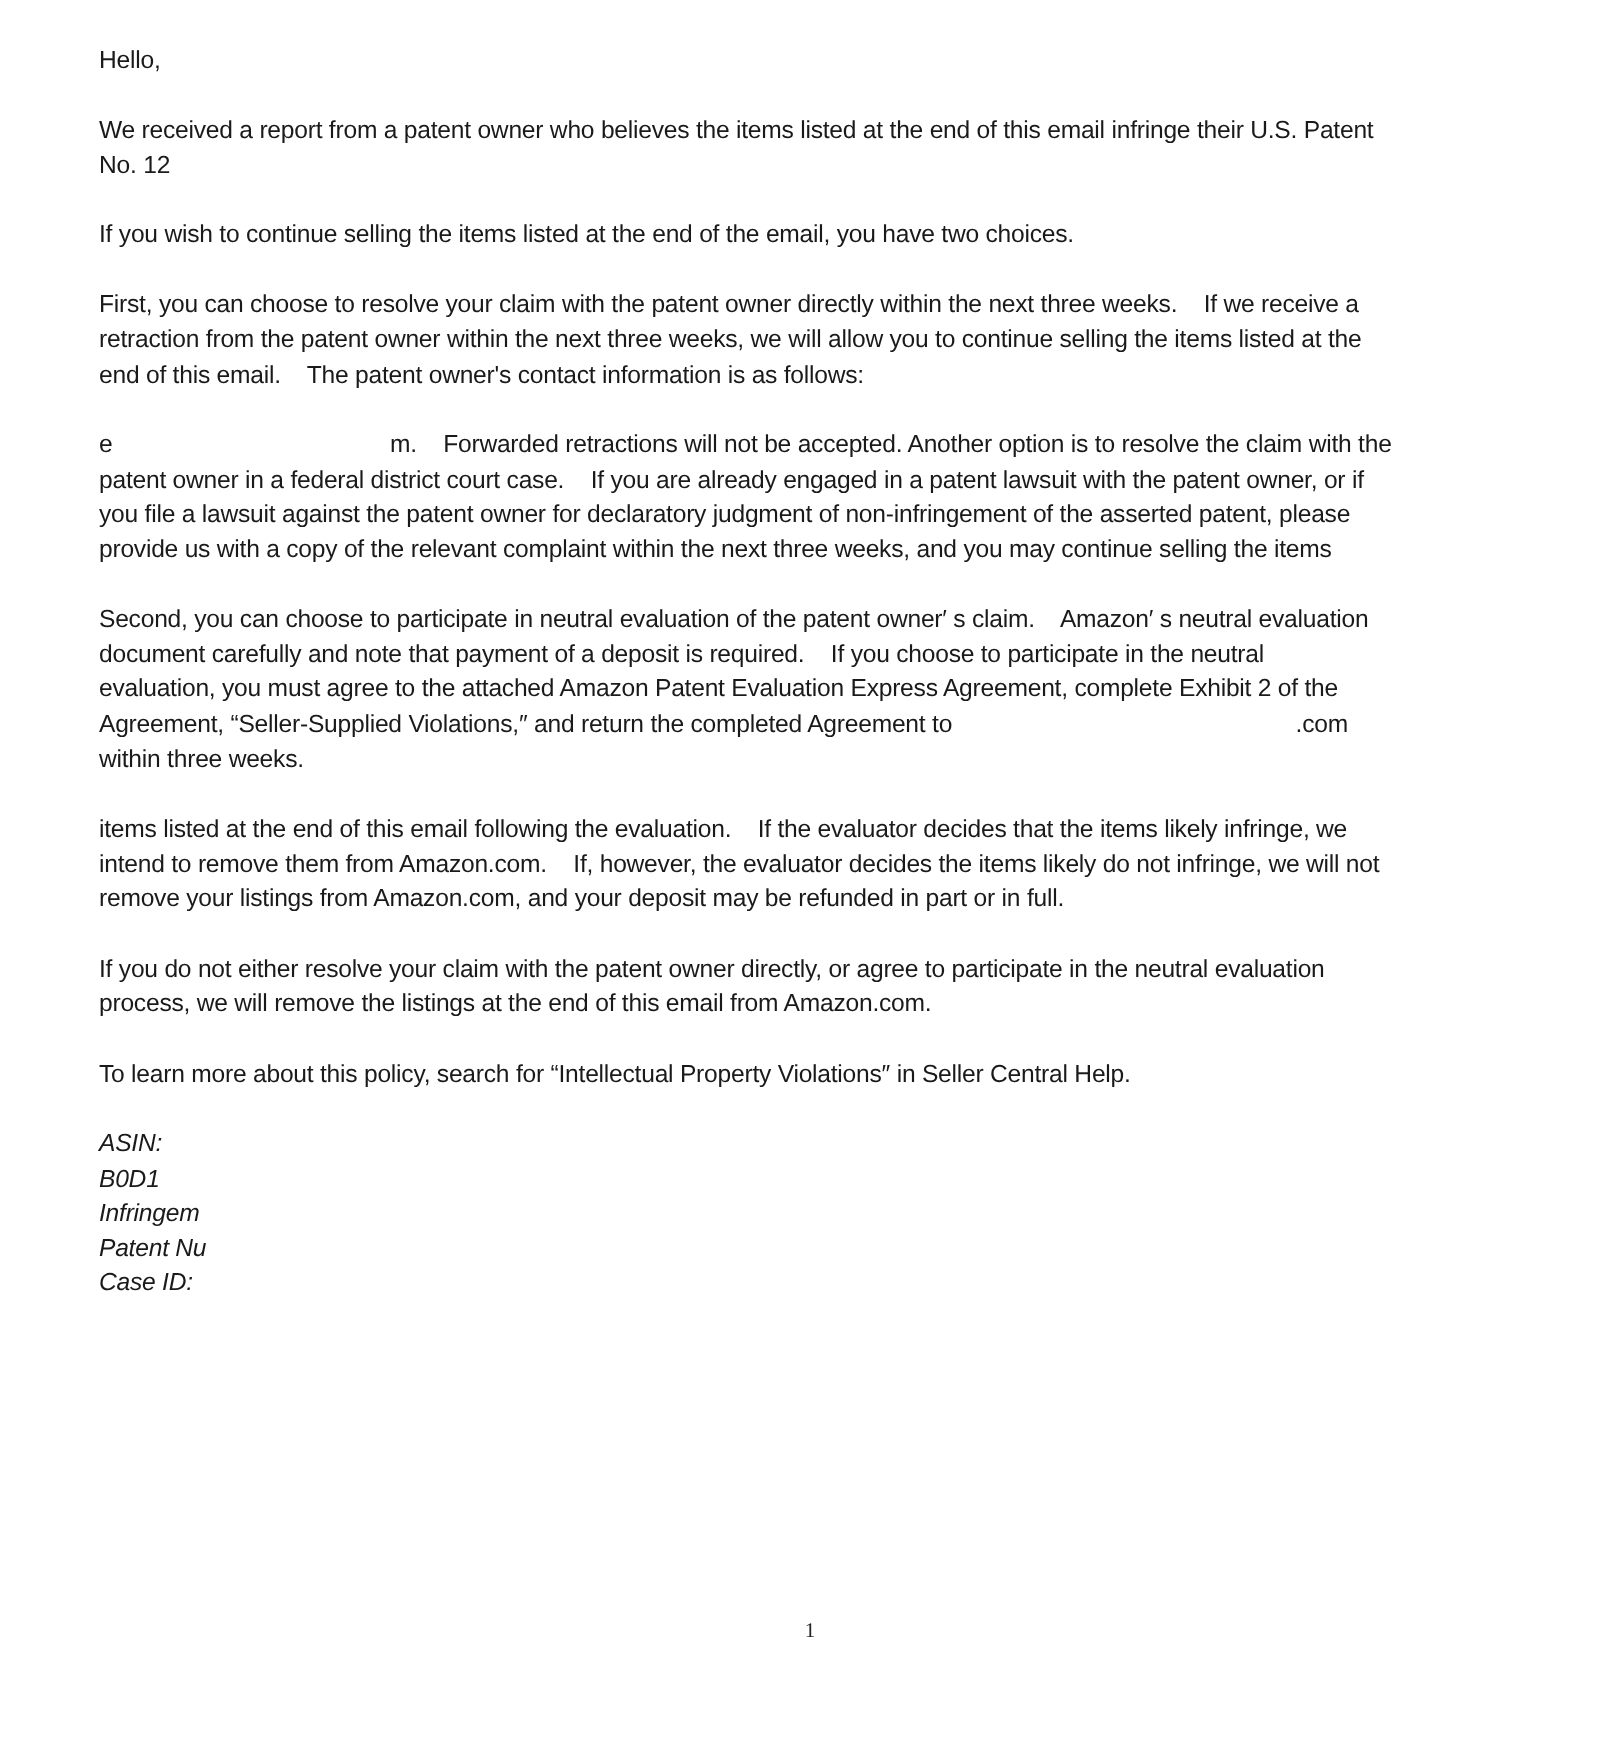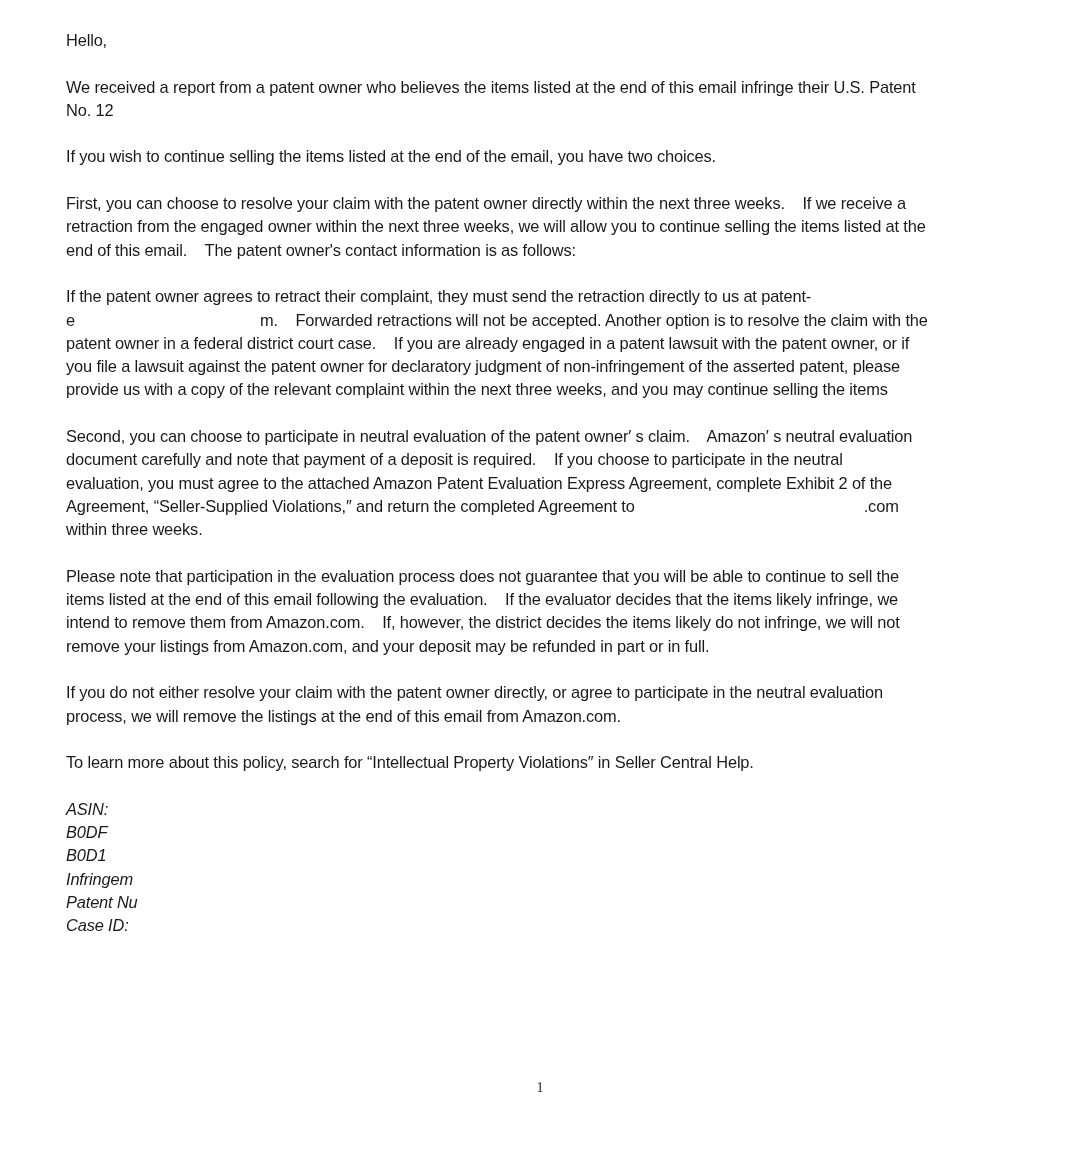--- a/index.html
+++ b/index.html
@@ -69,60 +69,57 @@
       <span class="line">We received a report from a patent owner who believes the items listed at the end of this email infringe their U.S. Patent</span>
       <span class="line">No. 12</span>
     </div>
 
     <div class="para">
       <span class="line">If you wish to continue selling the items listed at the end of the email, you have two choices.</span>
     </div>
 
     <div class="para">
       <span class="line">First, you can choose to resolve your claim with the patent owner directly within the next three weeks.    If we receive a</span>
-      <span class="line">retraction from the engaged owner within the next three weeks, we will allow you to continue selling the items listed at the</span>
+      <span class="line">retraction from the patent owner within the next three weeks, we will allow you to continue selling the items listed at the</span>
       <span class="line">end of this email.    The patent owner's contact information is as follows:</span>
     </div>
 
 
     <div class="para">
-      <span class="line">If the patent owner agrees to retract their complaint, they must send the retraction directly to us at patent-</span>
       <span class="line">e                                          m.    Forwarded retractions will not be accepted. Another option is to resolve the claim with the</span>
       <span class="line">patent owner in a federal district court case.    If you are already engaged in a patent lawsuit with the patent owner, or if</span>
       <span class="line">you file a lawsuit against the patent owner for declaratory judgment of non-infringement of the asserted patent, please</span>
       <span class="line">provide us with a copy of the relevant complaint within the next three weeks, and you may continue selling the items</span>
     </div>
 
     <div class="para">
       <span class="line">Second, you can choose to participate in neutral evaluation of the patent owner′ s claim.    Amazon′ s neutral evaluation</span>
       <span class="line">document carefully and note that payment of a deposit is required.    If you choose to participate in the neutral</span>
       <span class="line">evaluation, you must agree to the attached Amazon Patent Evaluation Express Agreement, complete Exhibit 2 of the</span>
       <span class="line">Agreement, “Seller-Supplied Violations,″ and return the completed Agreement to                                                    .com</span>
       <span class="line">within three weeks.</span>
     </div>
 
     <div class="para">
-      <span class="line">Please note that participation in the evaluation process does not guarantee that you will be able to continue to sell the</span>
       <span class="line">items listed at the end of this email following the evaluation.    If the evaluator decides that the items likely infringe, we</span>
-      <span class="line">intend to remove them from Amazon.com.    If, however, the district decides the items likely do not infringe, we will not</span>
+      <span class="line">intend to remove them from Amazon.com.    If, however, the evaluator decides the items likely do not infringe, we will not</span>
       <span class="line">remove your listings from Amazon.com, and your deposit may be refunded in part or in full.</span>
     </div>
 
     <div class="para">
       <span class="line">If you do not either resolve your claim with the patent owner directly, or agree to participate in the neutral evaluation</span>
       <span class="line">process, we will remove the listings at the end of this email from Amazon.com.</span>
     </div>
 
     <div class="para">
       <span class="line">To learn more about this policy, search for “Intellectual Property Violations″ in Seller Central Help.</span>
     </div>
 
     <div class="para last">
       <span class="line">ASIN:</span>
-      <span class="line">B0DF</span>
       <span class="line">B0D1</span>
       <span class="line">Infringem</span>
       <span class="line">Patent Nu</span>
       <span class="line">Case ID:</span>
     </div>
 
   </div>
 
   <div class="page-number">1</div>
 </div>

